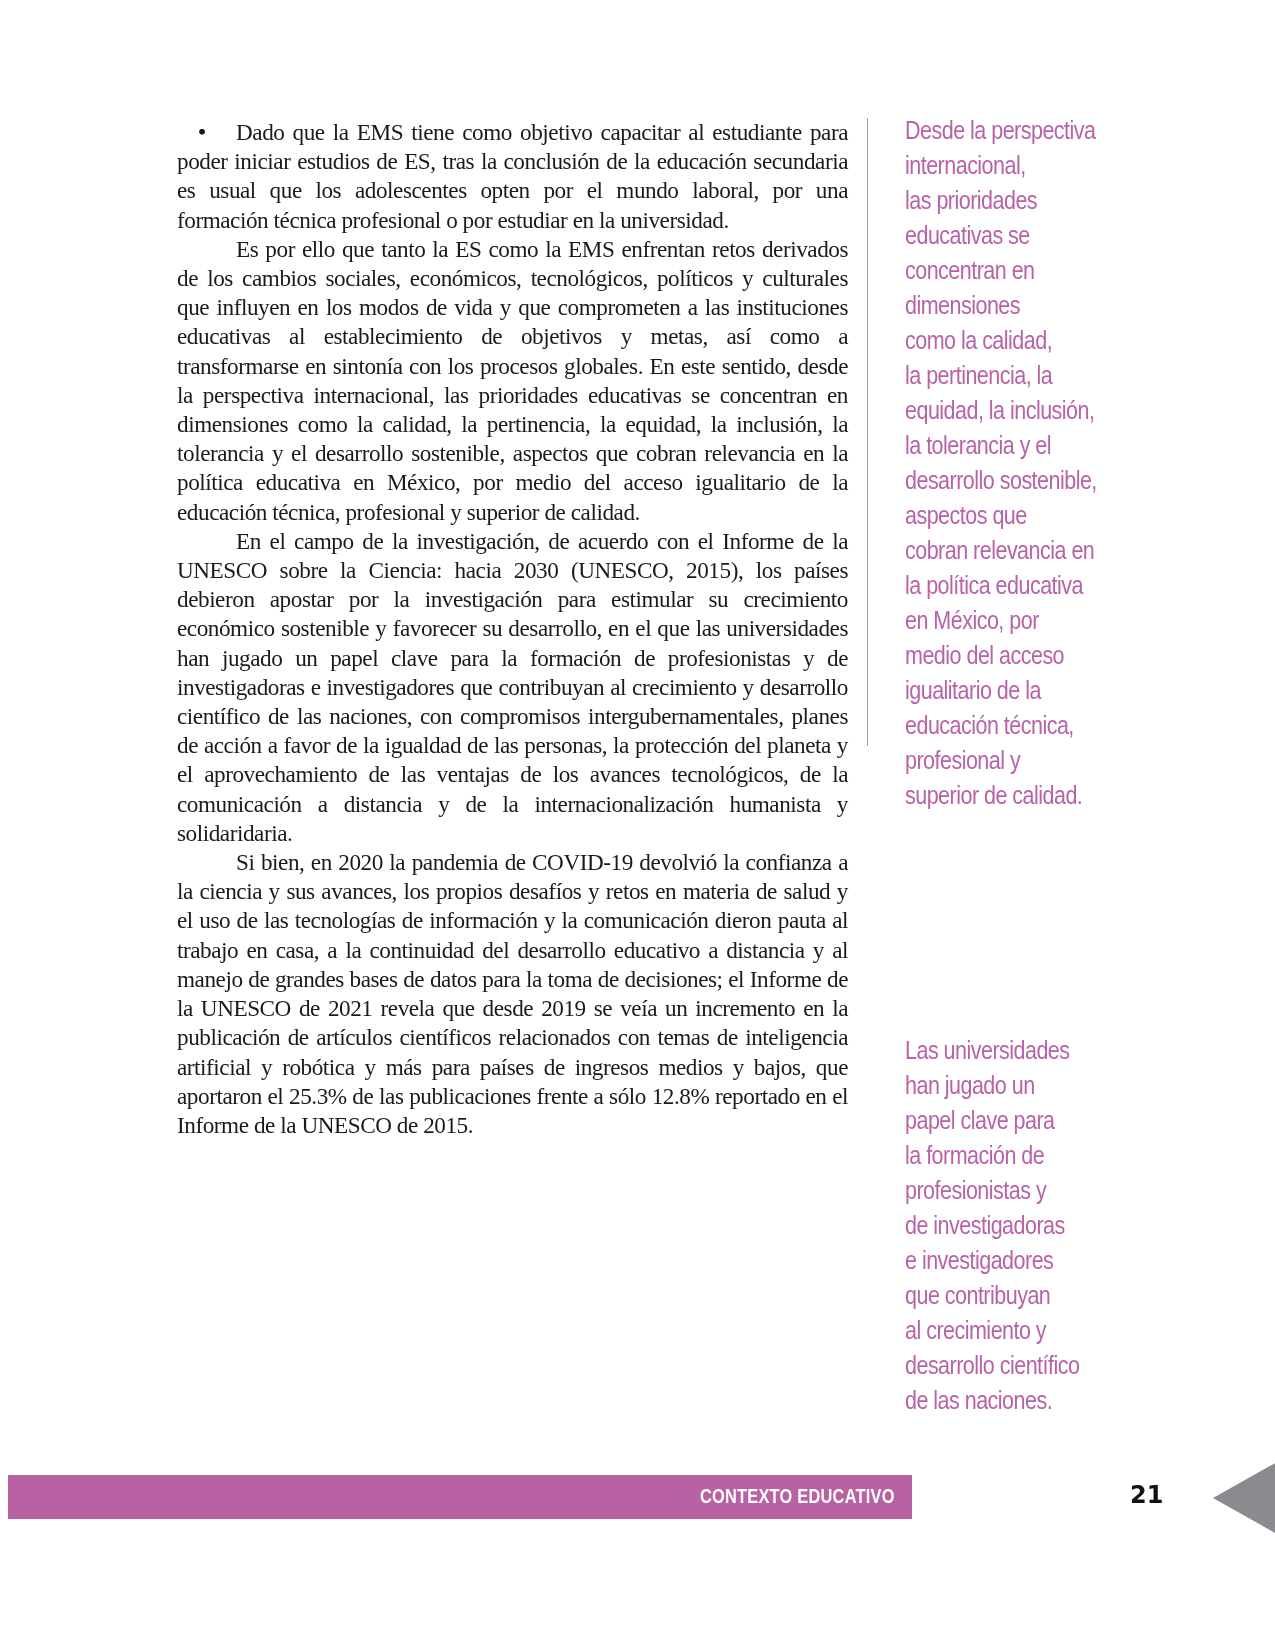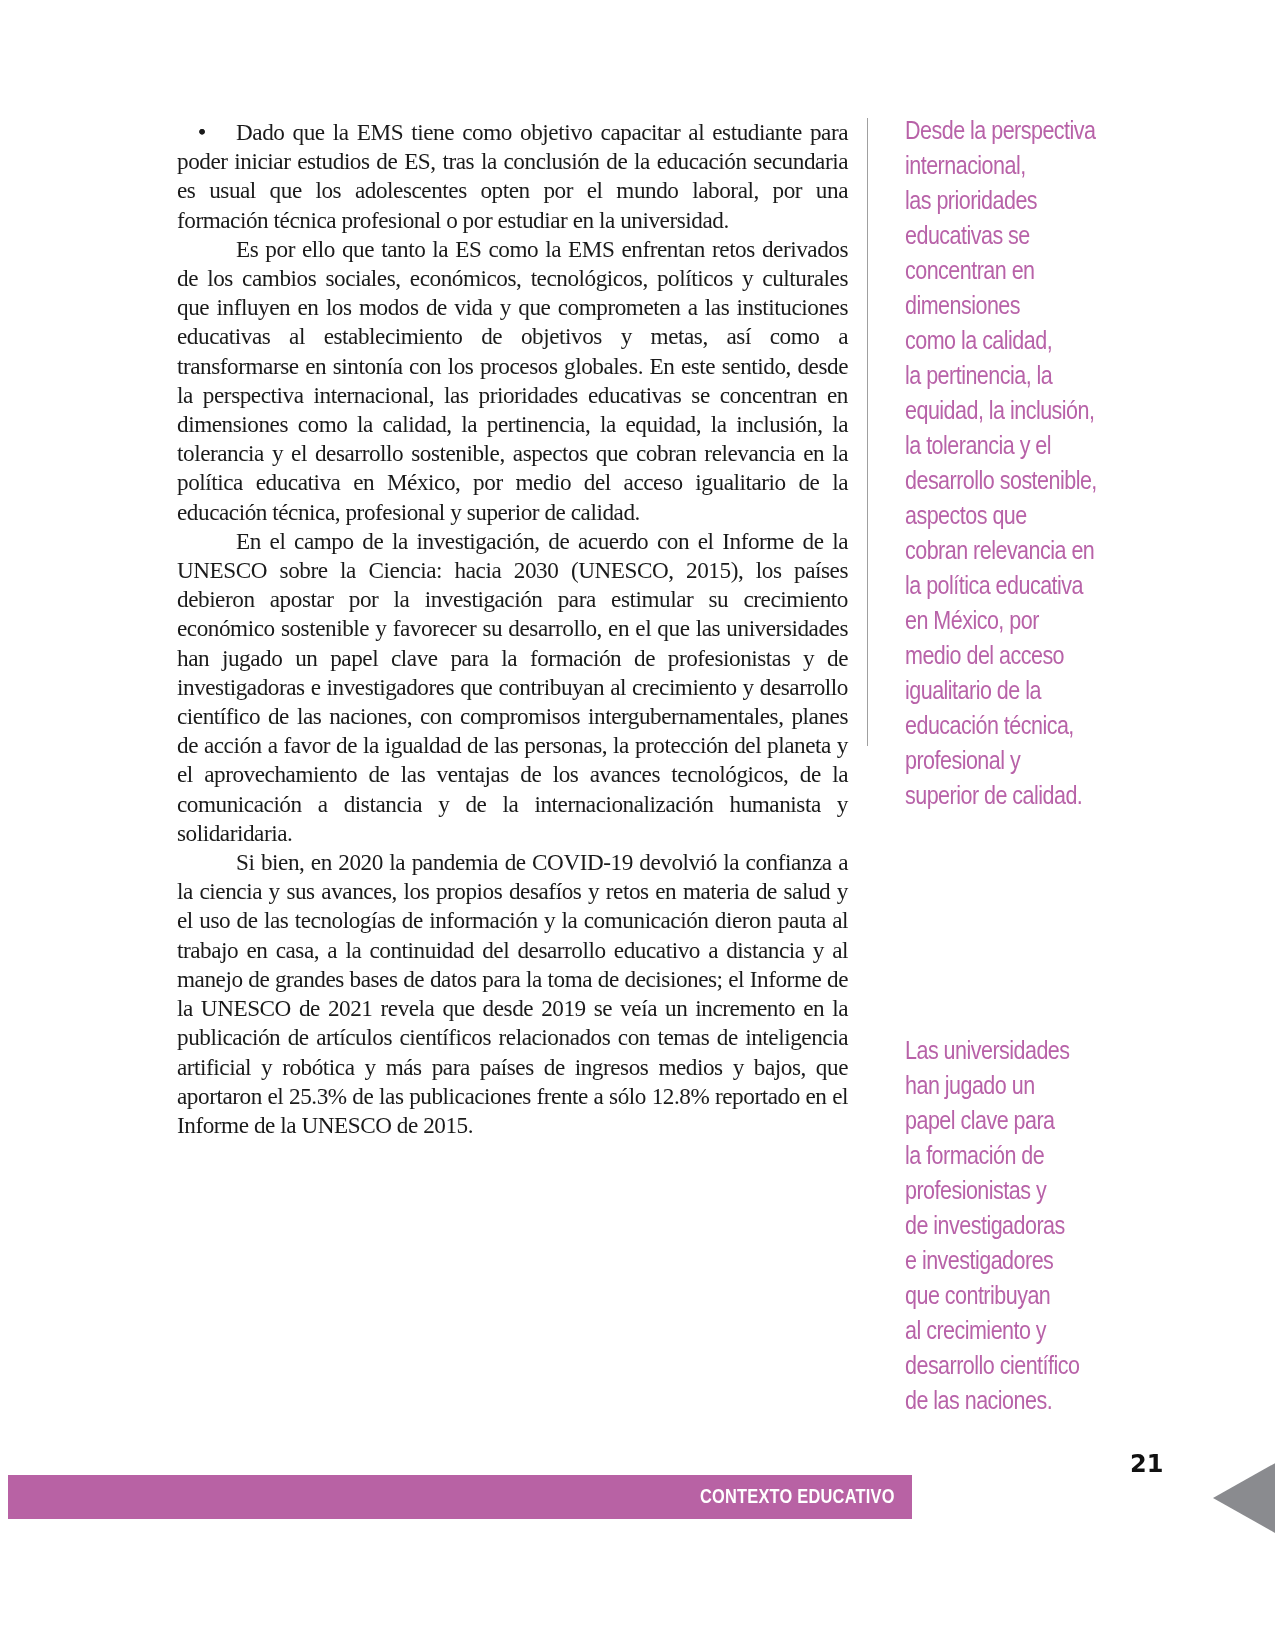--- a/index.html
+++ b/index.html
@@ -24,21 +24,21 @@
   .aside1 { top: 113px; }
   .aside2 { top: 1033px; }
   .aside span { display: block; }
   .footer-bar { position: absolute; left: 8px; top: 1475px; width: 904px; height: 44px; background: #b862a4; }
   .footer-label {
     position: absolute; right: 17px; top: 9px;
     font-family: "Liberation Sans", sans-serif; font-weight: bold; font-size: 21px; color: #ffffff;
     transform: scaleX(0.78); transform-origin: 100% 50%; letter-spacing: 0.3px;
   }
   .page-number {
-    position: absolute; left: 1130px; top: 1450px;
+    position: absolute; left: 1130px; top: 1481px;
     font-family: "DejaVu Sans", sans-serif; font-weight: bold; font-size: 24px; color: #111111;
   }
   .triangle {
     position: absolute; left: 1213px; top: 1462px; width: 0; height: 0;
     border-top: 36px solid transparent; border-bottom: 36px solid transparent; border-right: 64px solid #8a8b8f;
   }
 </style>
 </head>
 <body>
 

